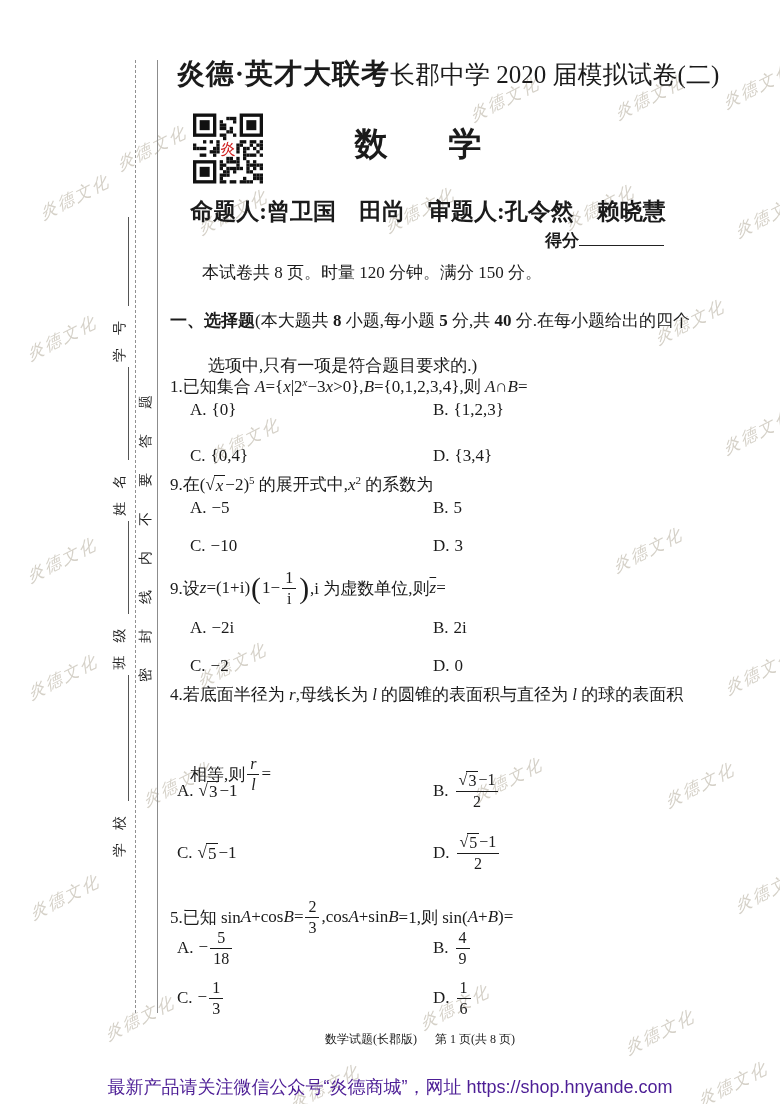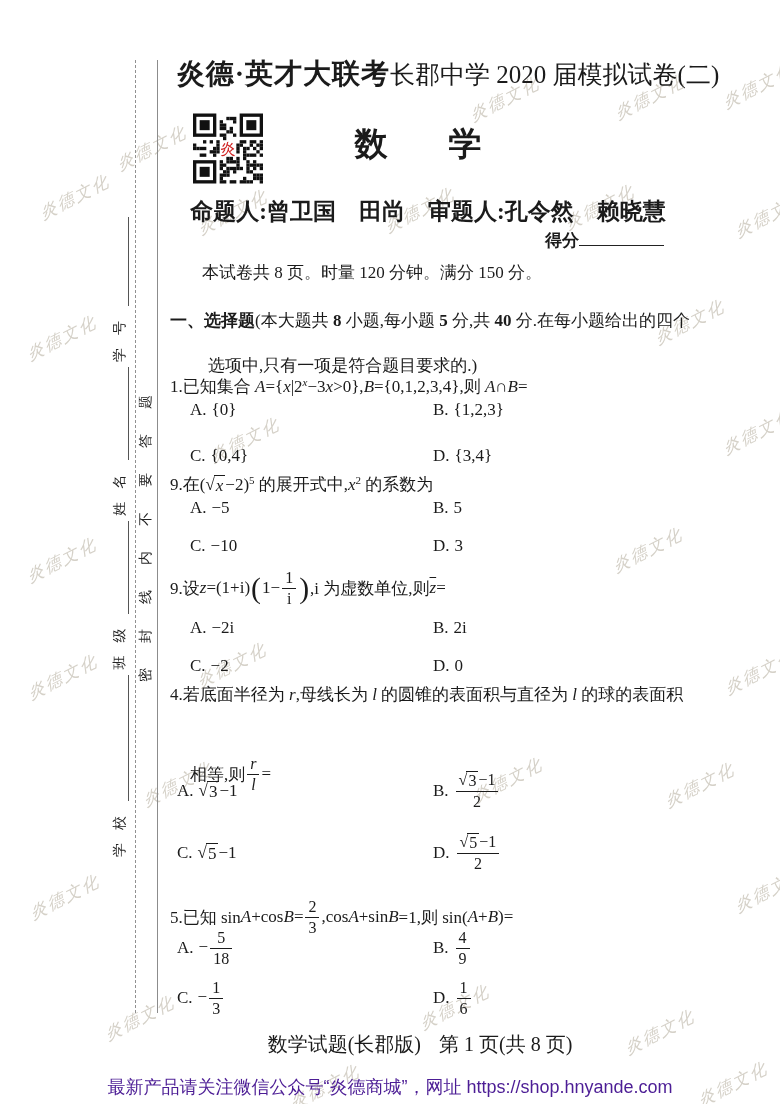--- a/index.html
+++ b/index.html
@@ -57,21 +57,21 @@
   .msup{font-size:11px;position:relative;top:-6px;}
   .frac{display:inline-flex;flex-direction:column;text-align:center;vertical-align:middle;line-height:1.1;font-size:16px;margin:0 2px;}
   .fn{display:block;padding:0 3px 1px;}
   .fd{display:block;border-top:1.2px solid #1b1b1b;padding:1px 3px 0;}
   .sqrt{display:inline-flex;align-items:flex-start;}
   .rad{line-height:1.15;}
   .sqb{border-top:1.3px solid #1b1b1b;line-height:1.15;padding:0 2px;margin-left:-1px;}
   .bigp{font-size:175%;font-weight:300;vertical-align:middle;line-height:1;margin:0 1px;}
   .ovl{text-decoration:overline;}
   
-  .footer{top:1031px;left:170px;width:500px;text-align:center;font-size:20px;z-index:3;}
+  .footer{top:1031px;left:170px;width:500px;text-align:center;font-size:12px;z-index:3;}
   .fgap{display:inline-block;width:18px;}
   .promo{
     top:1075px;left:0;width:780px;text-align:center;
     font-family:"Liberation Sans","DejaVu Sans",sans-serif;
     font-size:18px;color:#4c1d95;z-index:3;
   }
   .qr{top:112px;left:193px;width:70px;height:73px;z-index:3;}
 </style>
 </head>
 <body>

